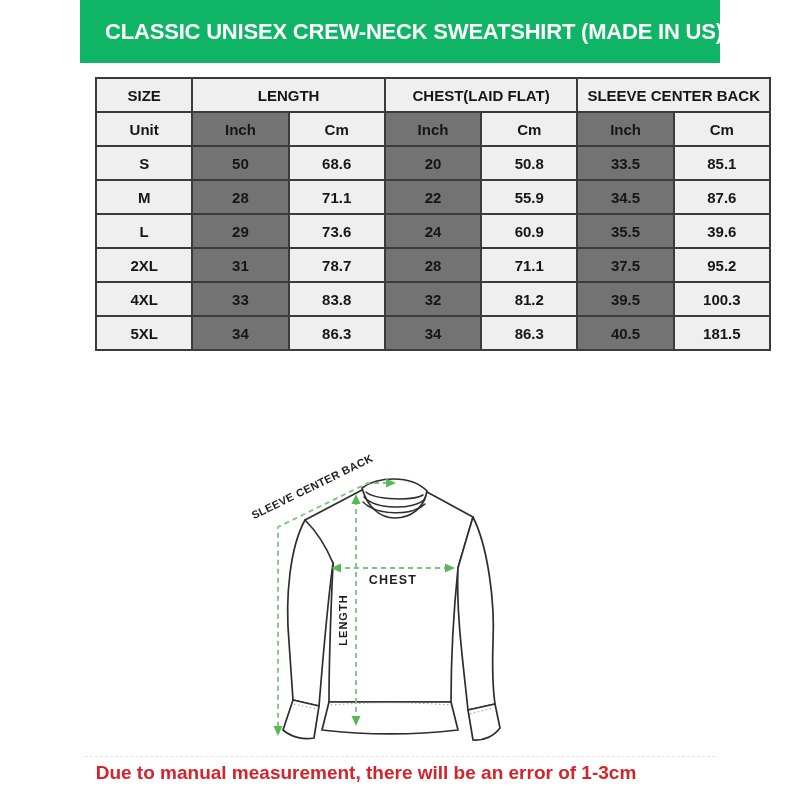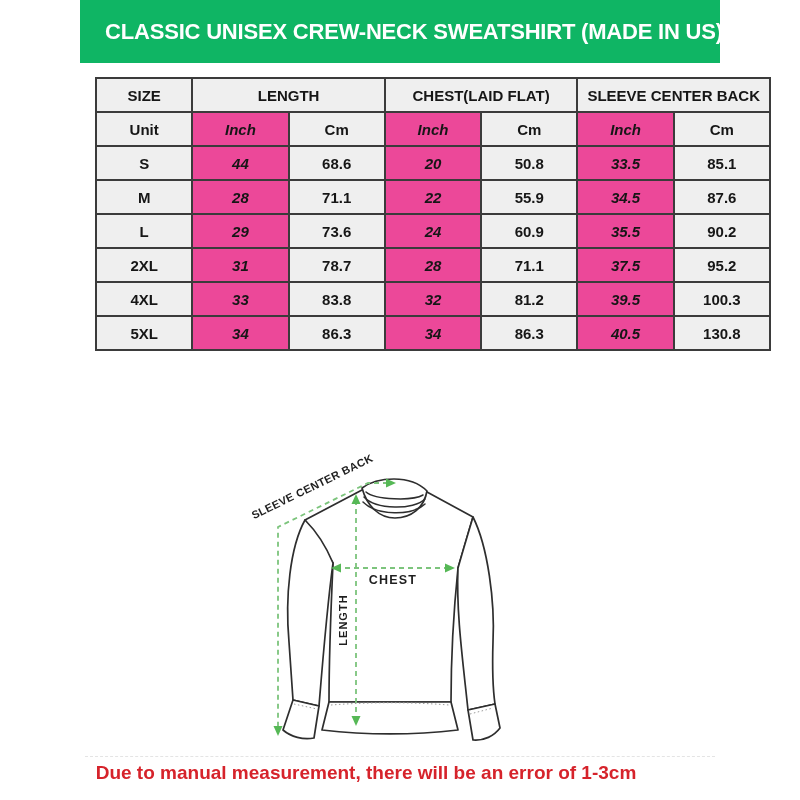--- a/index.html
+++ b/index.html
@@ -17,21 +17,21 @@
   table.size-chart {
     position:absolute; left:95px; top:77px; width:676px;
     border-collapse:collapse; table-layout:fixed;
   }
   .size-chart th, .size-chart td {
     border:2px solid #3b3b3b; height:34px; padding:0;
     text-align:center; vertical-align:middle;
     font-weight:bold; font-size:15px; color:#161616;
   }
   .cell-gray { background:#efefef; }
-  .cell-white { background:#ec4899;font-style:italic; }
+  .cell-white { background:#737373; }
 
   .diagram {
     position:absolute; left:230px; top:452px; width:330px; height:310px;
   }
   .diagram svg { width:100%; height:100%; }
   .shirt-line { fill:#ffffff; stroke:#2e2e2e; stroke-width:1.7; stroke-linejoin:round; stroke-linecap:round; }
   .shirt-open { fill:none; stroke:#2e2e2e; stroke-width:1.5; stroke-linejoin:round; stroke-linecap:round; }
   .stitch { fill:none; stroke:#9a9a9a; stroke-width:1; stroke-dasharray:1.5 2.5; }
   .dim-line { fill:none; stroke:#7CC47C; stroke-width:1.8; stroke-dasharray:5 4; }
   .dim-arrow { fill:#56B856; stroke:none; }
@@ -75,21 +75,21 @@
     <td class="cell-gray">Unit</td>
     <td class="cell-white">Inch</td>
     <td class="cell-gray">Cm</td>
     <td class="cell-white">Inch</td>
     <td class="cell-gray">Cm</td>
     <td class="cell-white">Inch</td>
     <td class="cell-gray">Cm</td>
   </tr>
   <tr>
     <td class="cell-gray">S</td>
-    <td class="cell-white">44</td>
+    <td class="cell-white">50</td>
     <td class="cell-gray">68.6</td>
     <td class="cell-white">20</td>
     <td class="cell-gray">50.8</td>
     <td class="cell-white">33.5</td>
     <td class="cell-gray">85.1</td>
   </tr>
   <tr>
     <td class="cell-gray">M</td>
     <td class="cell-white">28</td>
     <td class="cell-gray">71.1</td>
@@ -98,21 +98,21 @@
     <td class="cell-white">34.5</td>
     <td class="cell-gray">87.6</td>
   </tr>
   <tr>
     <td class="cell-gray">L</td>
     <td class="cell-white">29</td>
     <td class="cell-gray">73.6</td>
     <td class="cell-white">24</td>
     <td class="cell-gray">60.9</td>
     <td class="cell-white">35.5</td>
-    <td class="cell-gray">90.2</td>
+    <td class="cell-gray">39.6</td>
   </tr>
   <tr>
     <td class="cell-gray">2XL</td>
     <td class="cell-white">31</td>
     <td class="cell-gray">78.7</td>
     <td class="cell-white">28</td>
     <td class="cell-gray">71.1</td>
     <td class="cell-white">37.5</td>
     <td class="cell-gray">95.2</td>
   </tr>
@@ -125,21 +125,21 @@
     <td class="cell-white">39.5</td>
     <td class="cell-gray">100.3</td>
   </tr>
   <tr>
     <td class="cell-gray">5XL</td>
     <td class="cell-white">34</td>
     <td class="cell-gray">86.3</td>
     <td class="cell-white">34</td>
     <td class="cell-gray">86.3</td>
     <td class="cell-white">40.5</td>
-    <td class="cell-gray">130.8</td>
+    <td class="cell-gray">181.5</td>
   </tr>
 </tbody>
   </table>
 
 <div class="diagram">
   <svg viewBox="0 0 330 310" xmlns="http://www.w3.org/2000/svg">
 
     <g>
       <path class="shirt-line" d="M 75,68 L 132,38 L 164,33 L 197,40 L 243,65
                                    L 228,116 C 224,155 221,205 221,250

